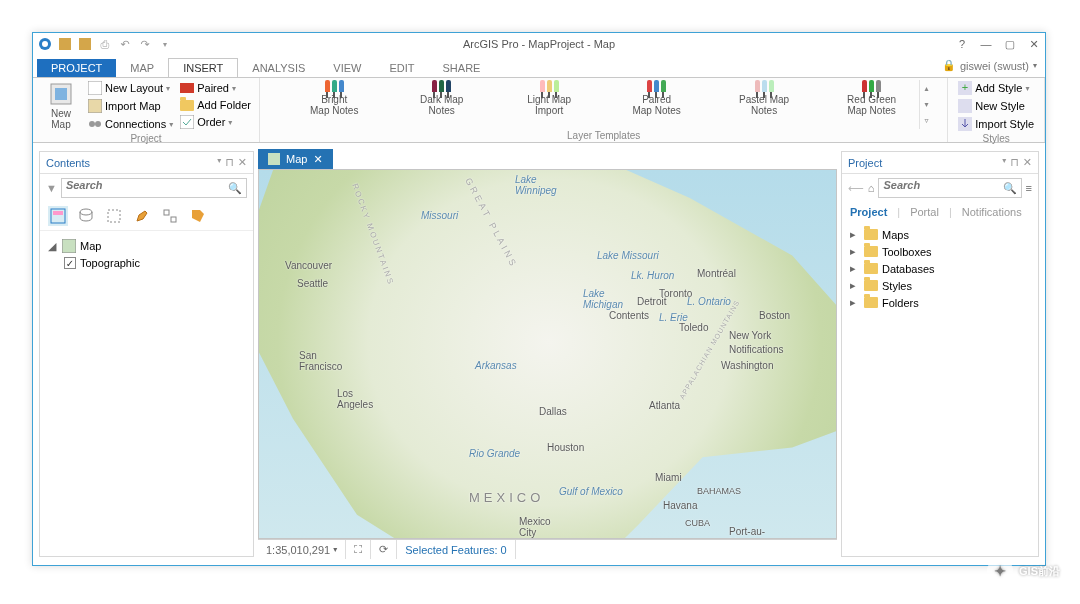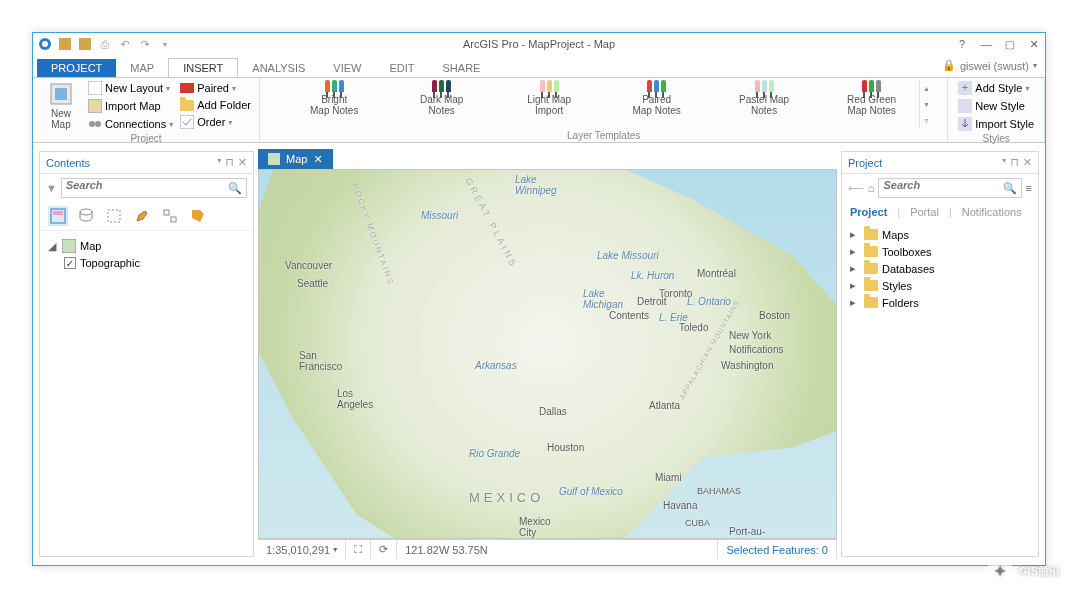--- a/index.html
+++ b/index.html
@@ -398,21 +398,20 @@
         <span class="map-label water" style="left:210px;top:278px">Rio Grande</span>
         <span class="map-label" style="left:182px;top:48px;transform:rotate(62deg);letter-spacing:3px;font-size:9px;color:#aaa">GREAT PLAINS</span>
         <span class="map-label" style="left:60px;top:60px;transform:rotate(70deg);letter-spacing:2px;font-size:8px;color:#aaa">ROCKY MOUNTAINS</span>
         <span class="map-label" style="left:394px;top:176px;transform:rotate(-60deg);letter-spacing:1px;font-size:7px;color:#aaa">APPALACHIAN MOUNTAINS</span>
         <span class="map-label" style="left:420px;top:152px">Toledo</span>
       </div>
       <div class="status-bar">
         <div class="status-seg"><span>1:35,010,291</span>&nbsp;<span style="font-size:8px">▾</span></div>
         <div class="status-seg">⛶</div>
         <div class="status-seg">⟳</div>
-        <div class="status-seg status-center">121.82W 53.75N</div>
         <div class="status-seg status-right">Selected Features: 0</div>
       </div>
     </div>
 
     <div class="panel panel-right">
       <div class="panel-header">
         <span>Project</span>
         <div class="panel-header-controls">
           <span style="font-size:8px">▾</span>
           <span>⊓</span>

